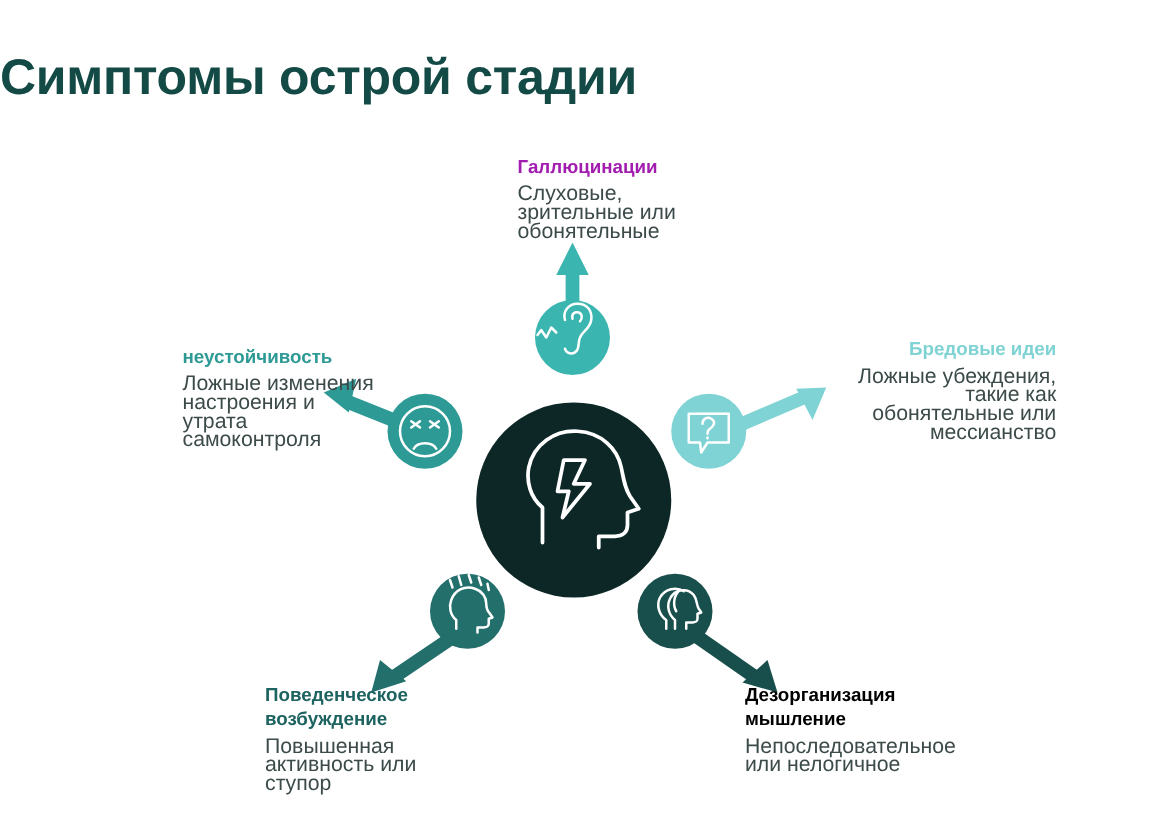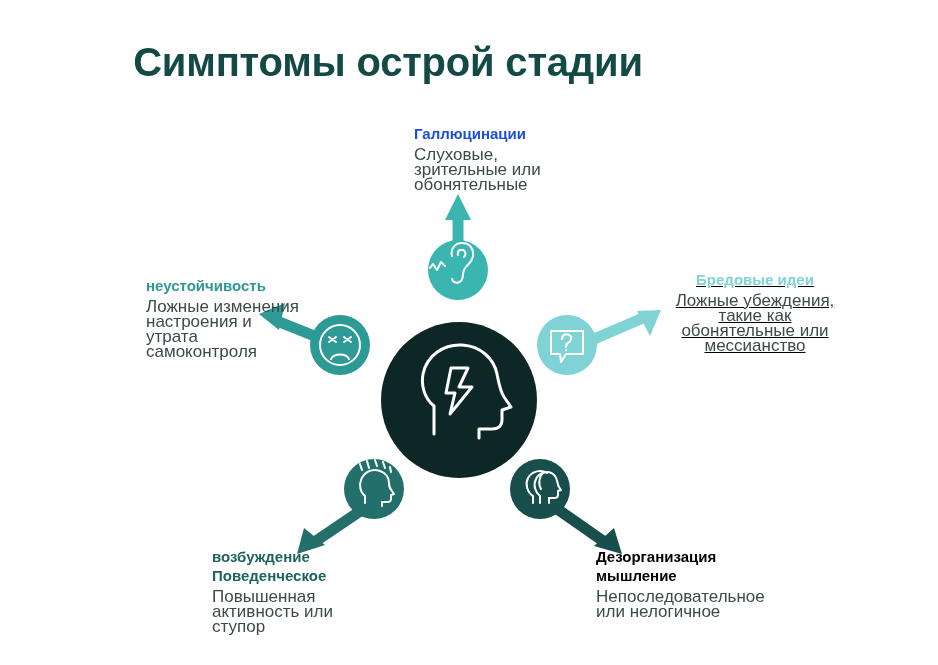--- a/index.html
+++ b/index.html
@@ -22,21 +22,20 @@
     inset: 0;
     background: #ffffff;
   }
 
   
   .title {
     position: absolute;
     left: 0;
     top: 38px;
     width: 776px;
-    text-align: center;
     font-size: 40px;
     line-height: 48px;
     font-weight: bold;
     letter-spacing: -0.2px;
     color: #144a46;
     white-space: nowrap;
   }
 
   
   #diagram {
@@ -60,21 +59,21 @@
   .node-desc {
     font-size: 17px;
     line-height: 15px;
     color: #3c4a4a;
     margin: 0;
     font-weight: normal;
   }
 
   .t-hallucinations { left: 414px; top: 124px; width: 200px; text-align: left; }
   .t-emotional      { left: 146px; top: 276px; width: 160px; text-align: left; }
-  .t-delusions      { left: 665px; top: 270px; width: 180px; text-align: center; text-decoration: underline; }
+  .t-delusions      { left: 665px; top: 270px; width: 180px; text-align: right; }
   .t-behavioral     { left: 212px; top: 547px; width: 185px; text-align: left; }
   .t-disorganized   { left: 596px; top: 547px; width: 200px; text-align: left; }
 </style>
 </head>
 <body>
 
 <div id="slide">
 
   <div class="title">Симптомы острой стадии</div>
 
@@ -182,21 +181,21 @@
                  C540,471 550,470 555,476
                  C558,480 557,484 559,487
                  L561,490 L558,491 L558,495
                  C558,497 556,498 554,498 L549,498 L549,503"></path>
         <path d="M544,472 C539,476 538,484 541,489"></path>
       </g>
     </g>
   </svg>
 
   <div class="node-text t-hallucinations">
-    <div class="node-head" style="color:#1d4ed8;">Галлюцинации</div>
+    <div class="node-head" style="color:#a21caf;">Галлюцинации</div>
     <div class="node-desc">
       <div>Слуховые,</div>
       <div>зрительные или</div>
       <div>обонятельные</div>
     </div>
   </div>
 
   <div class="node-text t-emotional">
     <div class="node-head" style="color:#2e9a96;">
       <div>неустойчивость</div>
@@ -213,22 +212,22 @@
     <div class="node-desc">
       <div>Ложные убеждения,</div>
       <div>такие как</div>
       <div>обонятельные или</div>
       <div>мессианство</div>
     </div>
   </div>
 
   <div class="node-text t-behavioral">
     <div class="node-head" style="color:#1d6360;">
+      <div>Поведенческое</div>
       <div>возбуждение</div>
-      <div>Поведенческое</div>
     </div>
     <div class="node-desc">
       <div>Повышенная</div>
       <div>активность или</div>
       <div>ступор</div>
     </div>
   </div>
 
   <div class="node-text t-disorganized">
     <div class="node-head" style="color:#000000;">

